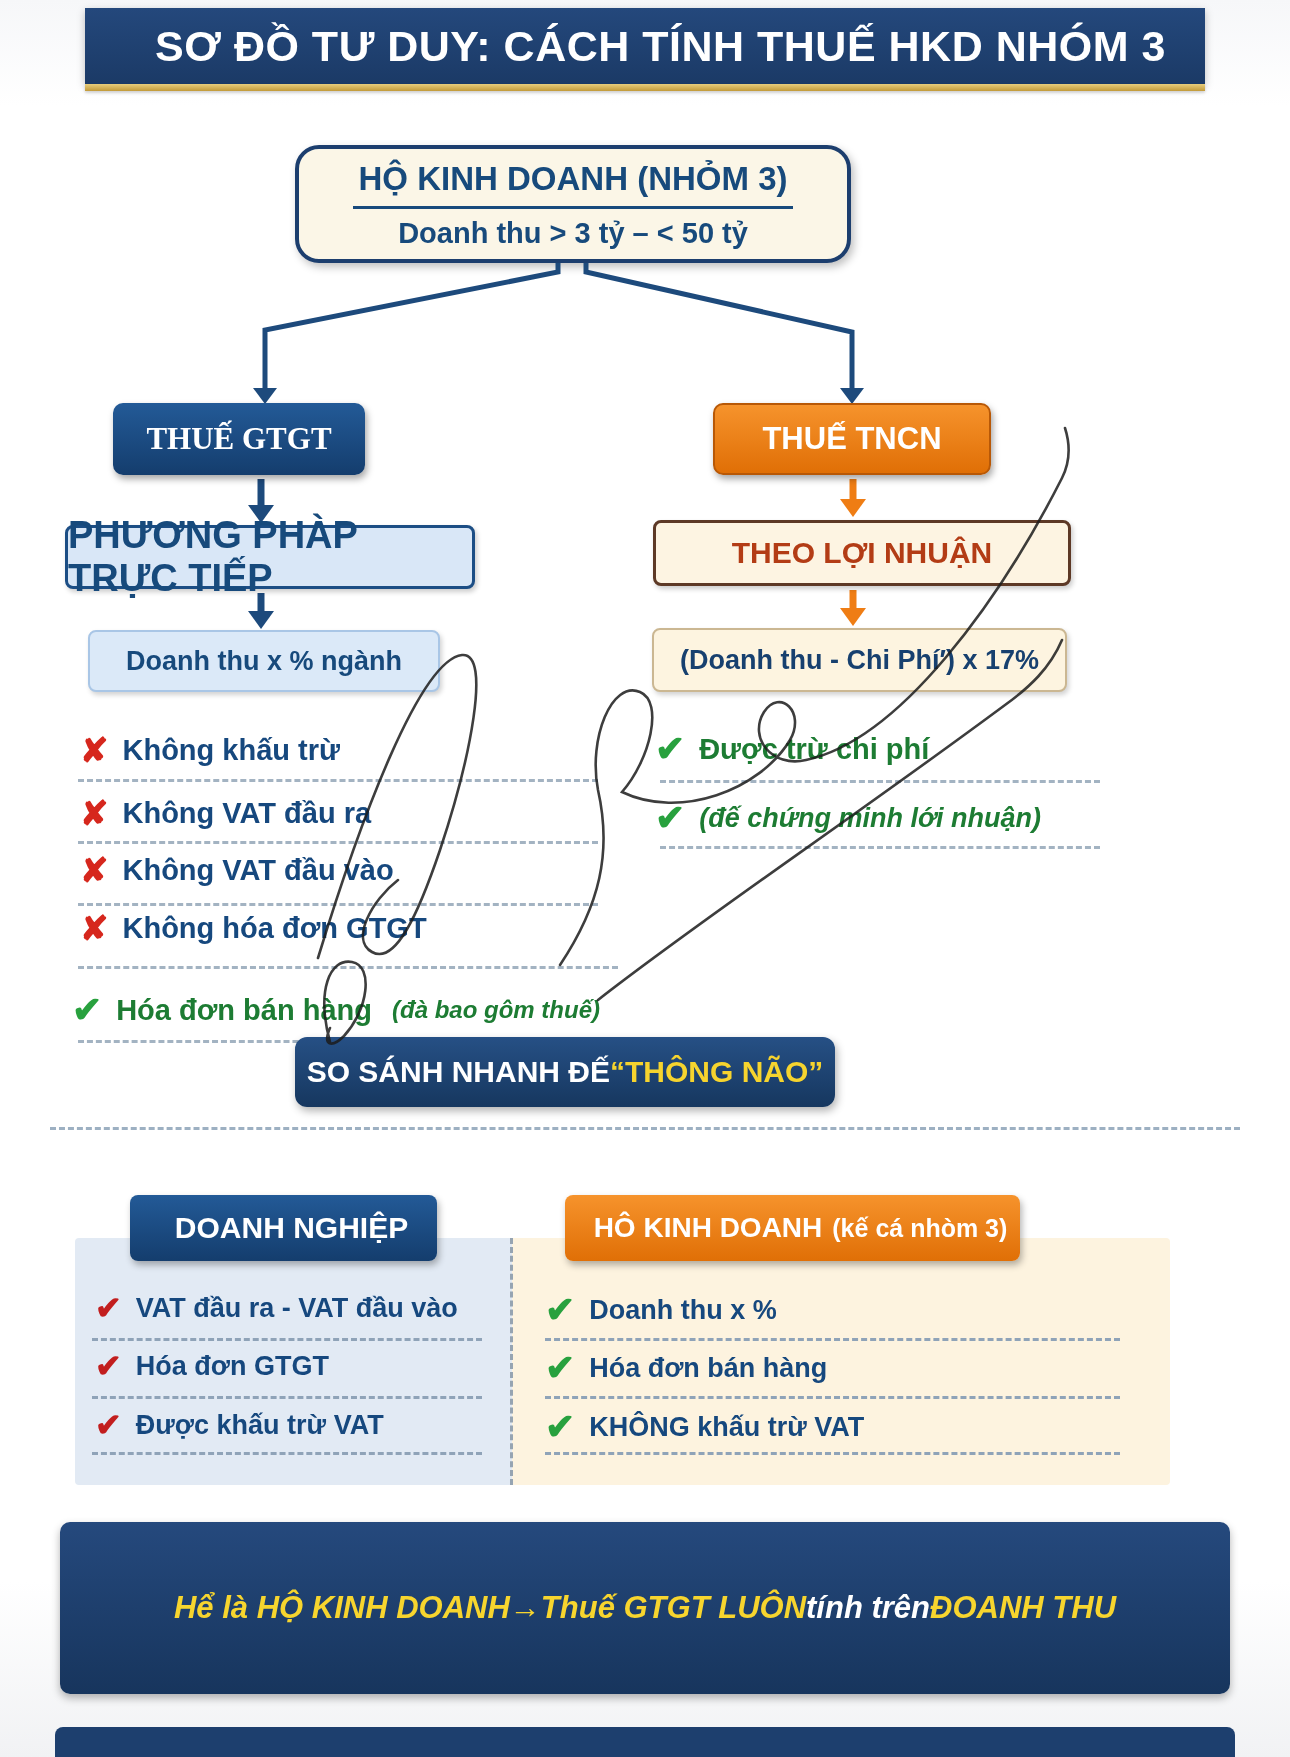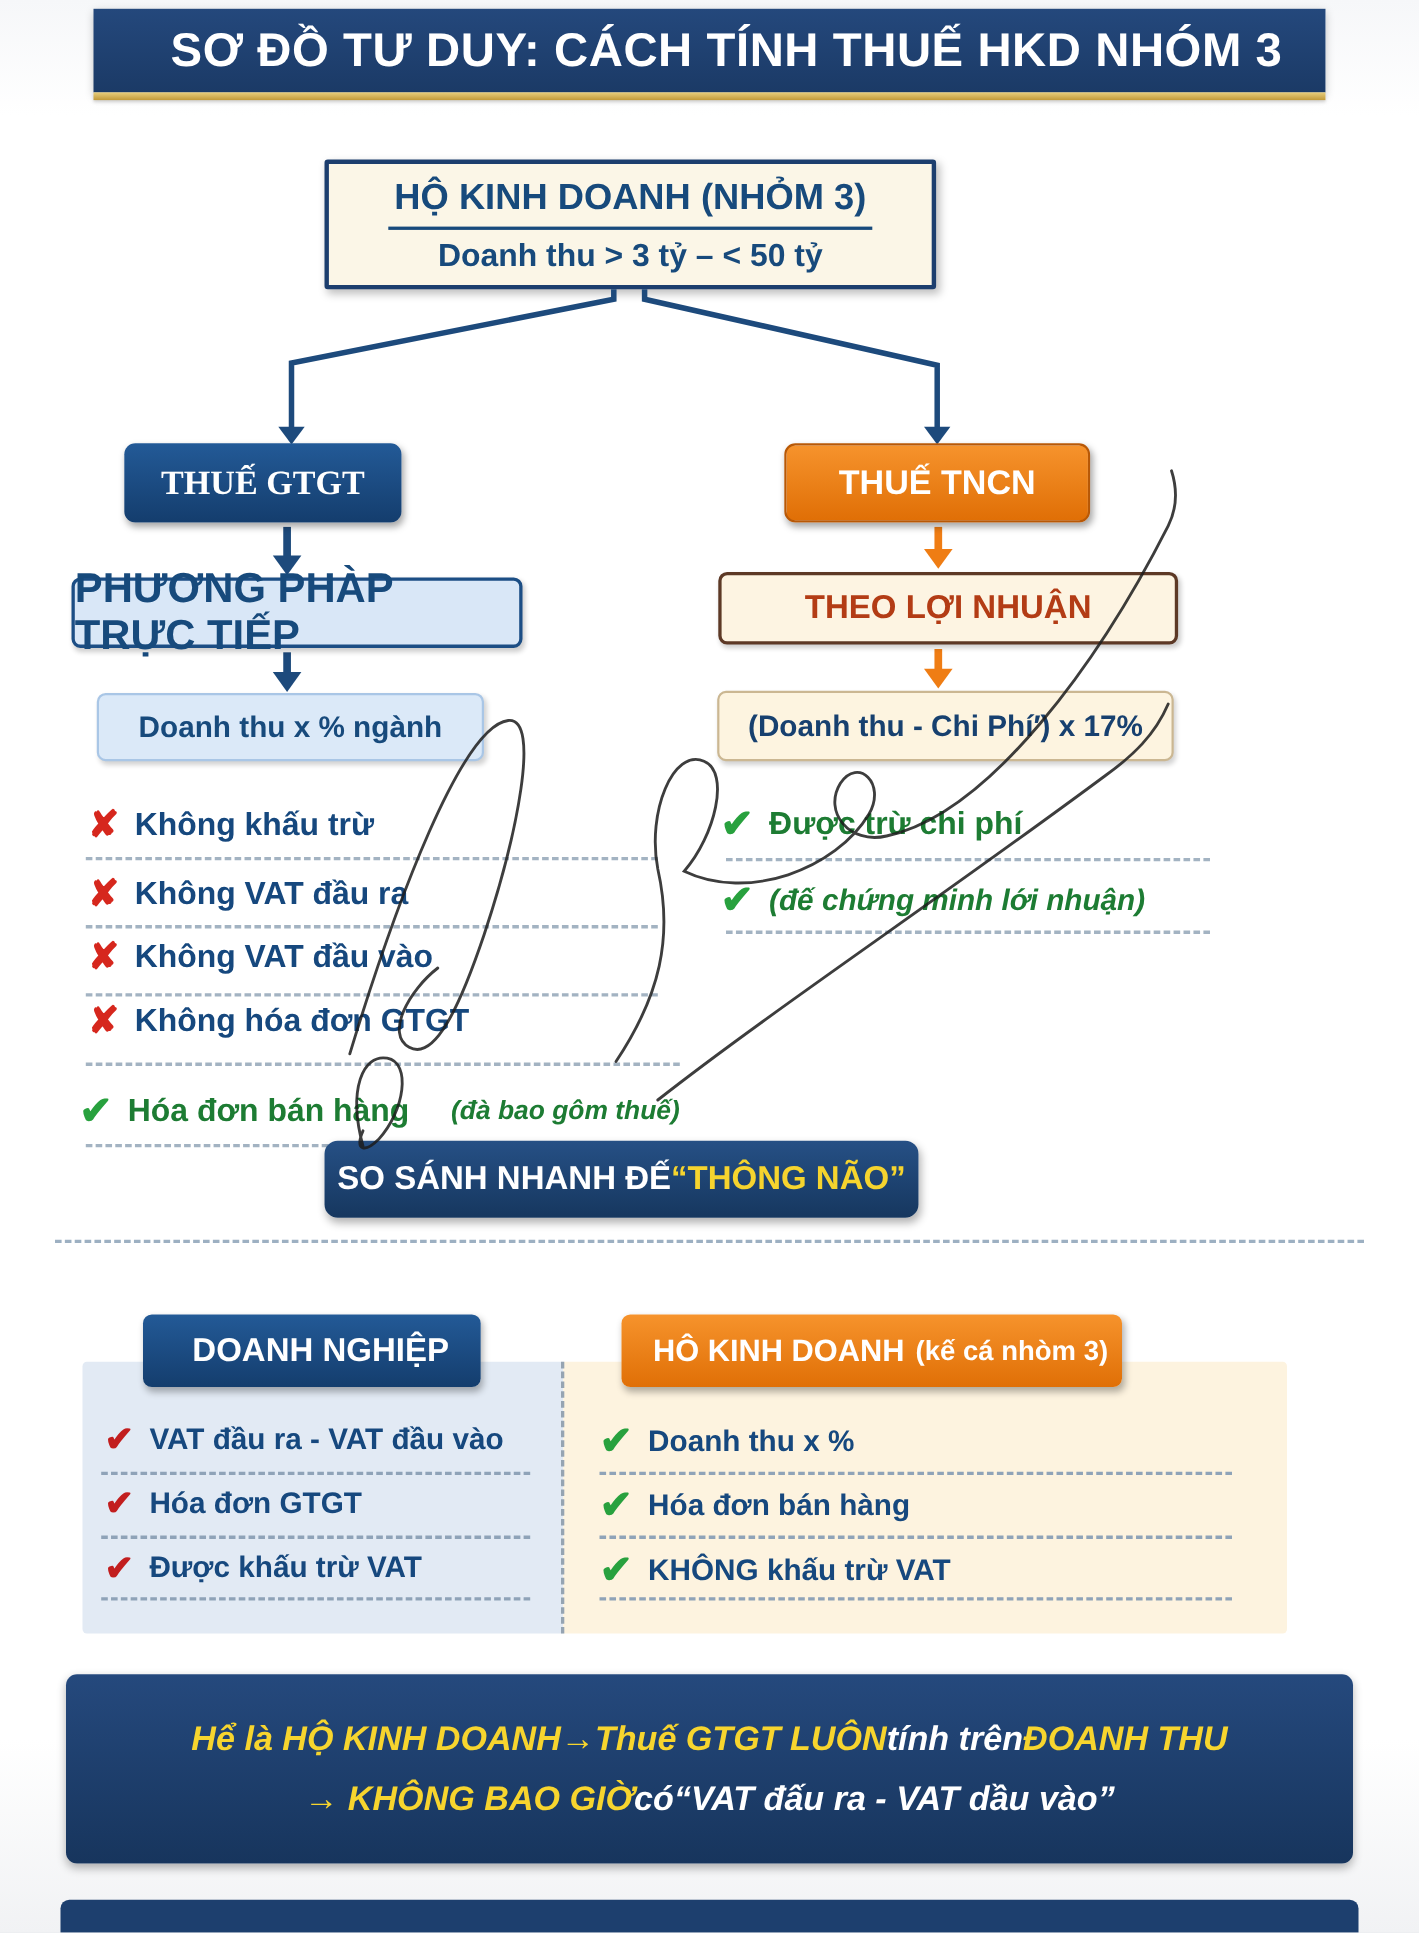--- a/index.html
+++ b/index.html
@@ -15,21 +15,21 @@
     display:flex; align-items:center; justify-content:center;
     color:#ffffff; font-size:43px; font-weight:700; letter-spacing:.5px;
     box-shadow:0 3px 8px rgba(0,0,0,.25);
     padding-left:31px;
   }
   .gold-line { position:absolute; left:85px; top:84px; width:1120px; height:7px;
     background:linear-gradient(180deg,#e7cd7c,#c29a39); box-shadow:0 2px 3px rgba(0,0,0,.15); }
   
   .root-box {
     position:absolute; left:295px; top:145px; width:556px; height:118px;
-    background:#fbf6e7; border:4px solid #1c3e6e; border-radius:3px;
+    background:#fbf6e7; border:4px solid #1c3e6e; border-radius:24px;
     box-shadow:3px 4px 8px rgba(0,0,0,.25);
     display:flex; flex-direction:column; align-items:center; justify-content:center;
   }
   .root-title { color:#174a7c; font-size:33px; font-weight:700; padding:2px 6px 8px 6px;
     border-bottom:3px solid #174a7c; }
   .root-sub { color:#174a7c; font-size:29px; font-weight:700; margin-top:8px; }
   
   .flow-box { position:absolute; display:flex; align-items:center; justify-content:center;
     font-weight:700; border-radius:10px; }
   .box-navy { background:linear-gradient(180deg,#235a97,#143d6d); color:#fff;
@@ -51,21 +51,21 @@
     background:#fdf4e0; border:2px solid #cbb792; border-radius:8px;
     color:#17406f; font-size:27px; box-shadow:2px 3px 5px rgba(0,0,0,.18); }
   
   .list-row { position:absolute; display:flex; align-items:center; gap:14px; white-space:nowrap; }
   .x-mark { color:#d6271d; font-size:34px; font-weight:700; line-height:1; }
   .check-mark { color:#28a13e; font-size:36px; font-weight:700; line-height:1; }
   .check-mark-red { color:#c21e1e; font-size:32px; font-weight:700; line-height:1; }
   .item-navy  { color:#16487e; font-size:29px; font-weight:700; }
   .item-green { color:#1d7c33; font-size:29px; font-weight:700; }
   .item-green-it { color:#1d7c33; font-size:27px; font-weight:700; font-style:italic; }
-  .item-note  { color:#1d7c33; font-size:24px; font-weight:700; font-style:italic; margin-left:24px; }
+  .item-note  { color:#1d7c33; font-size:24px; font-weight:700; font-style:italic; margin-left:6px; }
   .dashed { position:absolute; height:0; border-top:3px dashed #a3b3c2; }
   
   .cmp-dash-line { position:absolute; left:50px; top:1127px; width:1190px; height:0;
     border-top:3px dashed #9db0c2; z-index:0; }
   .cmp-pill { position:absolute; left:295px; top:1037px; width:540px; height:70px;
     background:linear-gradient(180deg,#265085,#16375f); border-radius:12px; z-index:2;
     display:flex; align-items:center; justify-content:center; gap:0;
     box-shadow:2px 4px 8px rgba(0,0,0,.3); font-size:30px; font-weight:700; }
   .cmp-pill .white { color:#ffffff; } .cmp-pill .yellow { color:#f6d42e; }
   .panel { position:absolute; top:1238px; height:247px; z-index:1; }
@@ -247,22 +247,17 @@
   <div class="dashed cmp-dash" style="left:545px; top:1452px; width:575px;"></div>
 
   <div class="conclusion">
     <div class="concl-line">
       <span class="yl">Hể là HỘ KINH DOANH</span>
       <span class="yl">→</span>
       <span class="yl">Thuế GTGT LUÔN</span>
       <span class="wh">tính trên</span>
       <span class="yl">ĐOANH THU</span>
     </div>
-    <div class="concl-line">
-      <span class="yl">→ KHÔNG BAO GIỜ</span>
-      <span class="wh">có</span>
-      <span class="wh">“VAT đấu ra - VAT dầu vào”</span>
-    </div>
   </div>
 
   <div class="footer-bar"></div>
 
 </div>
 
 </body></html>

